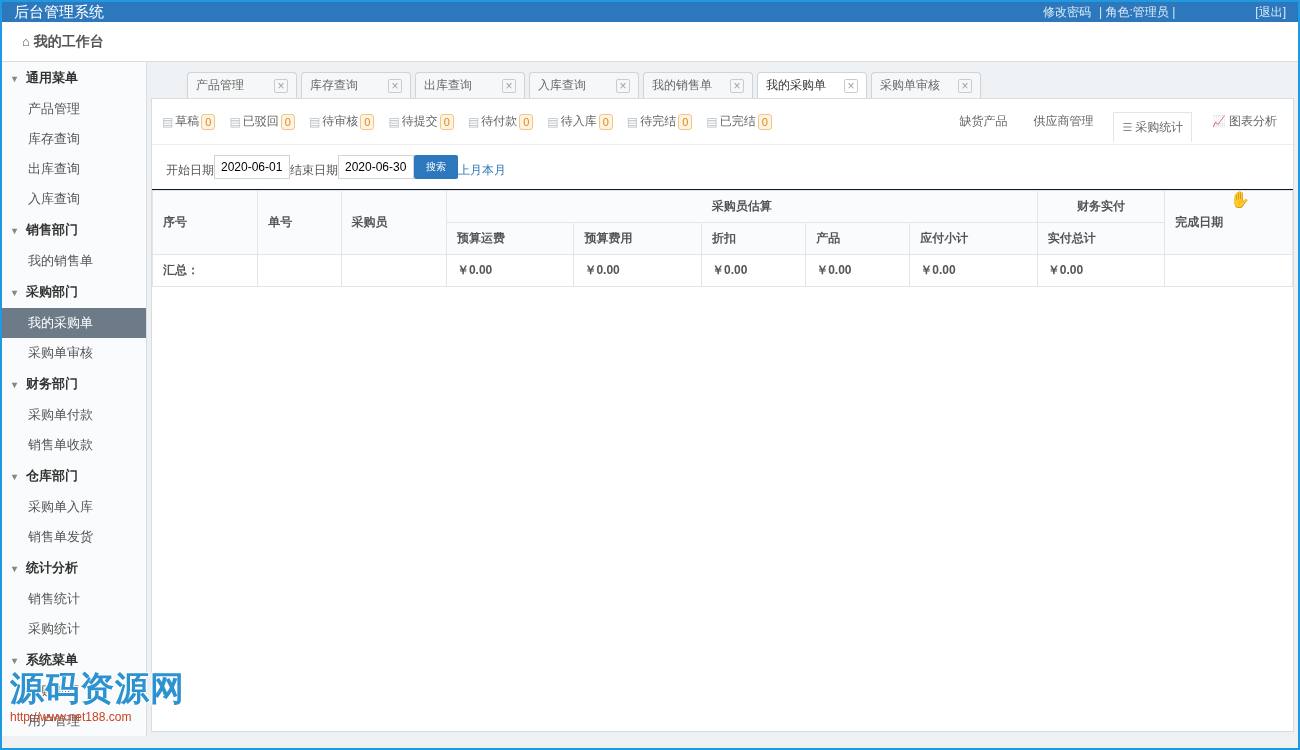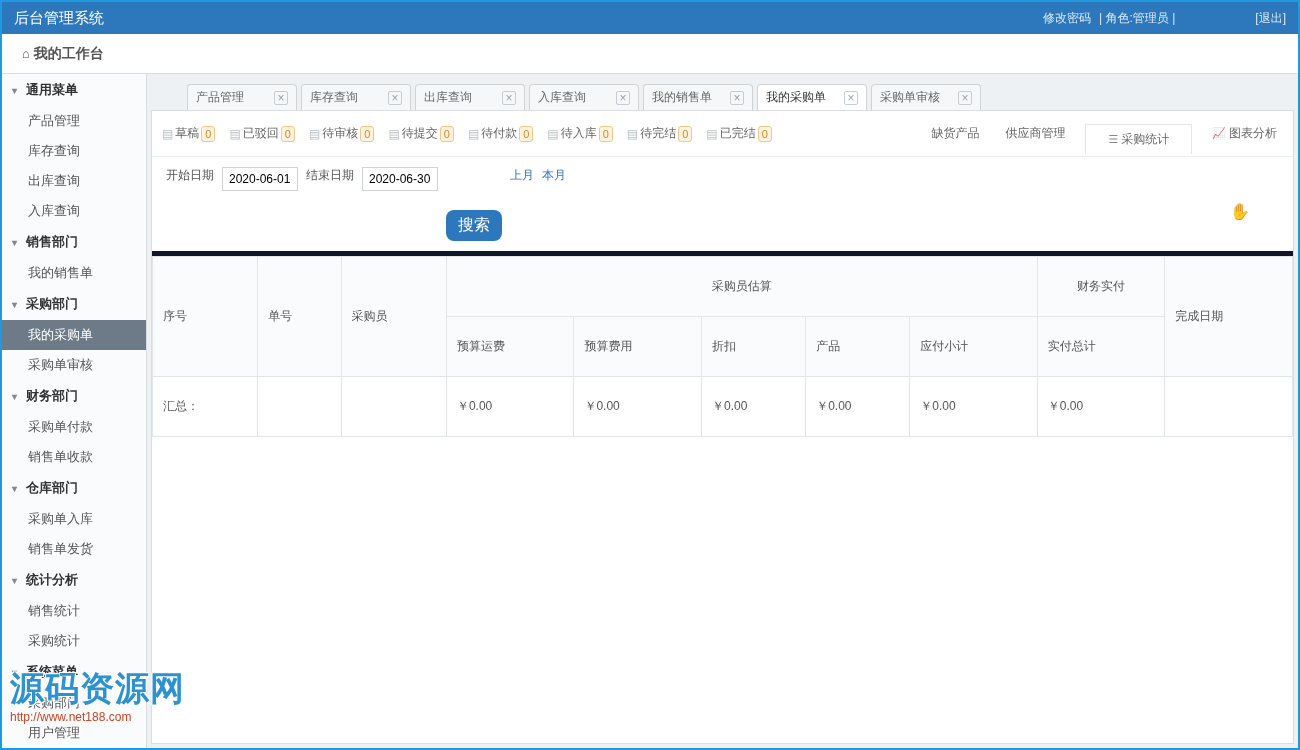--- a/index.html
+++ b/index.html
@@ -1,17 +1,17 @@
 <!DOCTYPE html>
 <html><head>
 <meta charset="utf-8">
 <style>
 * { margin: 0; padding: 0; box-sizing: border-box; font-family: "Microsoft YaHei", Arial, sans-serif; }
 body { background: #eef1f3; font-size: 13px; color: #444; border: 2px solid #1f9ae0; width: 1300px; height: 750px; overflow: hidden; position: relative; }
-.topbar { background: #2d78bd; color: #fff; height: 32px; display: flex; align-items: center; padding: 0 12px; font-size: 15px; }
+.topbar { background: #2d78bd; color: #fff; height: 20px; display: flex; align-items: center; padding: 0 12px; font-size: 15px; }
 .topbar .title { flex: none; }
 .topbar .spacer { flex: 1; }
 .topbar .link { color: #dbe9f5; font-size: 12px; margin-left: 8px; cursor: pointer; }
 .tabs-top { background: #fff; height: 40px; display: flex; align-items: center; border-bottom: 1px solid #d9dde0; padding-left: 8px; }
 .tabs-top .tab { padding: 6px 12px; font-size: 14px; color: #555; cursor: pointer; display:flex; align-items:center; }
 .tabs-top .tab.active { font-weight: bold; }
 .tabs-top .home-icon { margin-right: 4px; font-size: 13px; }
 .layout { display: flex; height: calc(100% - 72px); }
 .sidebar { width: 145px; background: #fafbfc; border-right: 1px solid #d9dde0; overflow-y: auto; font-size: 13px; }
 .sidebar .group-hdr { padding: 7px 10px; color: #333; font-weight: bold; display:flex; align-items:center; cursor:pointer; }
@@ -23,29 +23,29 @@
 .pagetabs .ptab { background: #f6f7f8; border: 1px solid #d0d4d7; border-bottom: none; border-radius: 4px 4px 0 0; padding: 4px 8px; font-size: 12px; color: #666; display:flex; align-items:center; gap:12px; cursor:pointer; min-width: 110px; justify-content: space-between;}
 .pagetabs .ptab.active { background: #fff; color: #333; }
 .pagetabs .ptab .close { color:#9aa3ab; font-size:12px; border:1px solid #c5ccd2; width:14px; height:14px; display:inline-flex; align-items:center; justify-content:center; border-radius:2px; line-height:1; }
 .panel { background: #fff; margin: 0 4px 4px 4px; border: 1px solid #d9dde0; flex:1; display:flex; flex-direction:column; padding:0; }
 .statusbar { display:flex; align-items:center; padding:10px 10px; gap:14px; border-bottom:1px solid #eceef0; font-size:12px; flex-wrap:wrap;}
 .statusbar .sitem { display:flex; align-items:center; gap:2px; color:#666; cursor:pointer;}
 .statusbar .sicon { color:#b8c0c6; font-size:12px;}
 .statusbar .badge { background:#fff3e0; border:1px solid #f0c78a; color:#d68b1f; border-radius:3px; padding:0 3px; font-size:11px; line-height:14px; min-width:14px; text-align:center;}
 .statusbar .grow { flex:1; }
 .statusbar .rlink { color:#666; cursor:pointer; padding:4px 6px;text-align:center;}
-.statusbar .rlink.active { background:#fff; border:1px solid #e3e6e8; border-bottom:none; margin-bottom:-11px; padding:6px 22px;}
+.statusbar .rlink.active { background:#fff; border:1px solid #e3e6e8; border-bottom:none; margin-bottom:-11px; padding:6px 8px;}
 .statusbar .ricon { margin-right:3px; font-size:11px; color:#888;}
-.searchbar { display:flex; align-items:flex-start; gap:8px; padding:10px 14px; font-size:12px; color:#555; border-bottom:5px solid #0f172a;}
+.searchbar { display:flex; align-items:flex-end; gap:0; padding:10px 14px; font-size:12px; color:#555; border-bottom:1px solid #0f172a;}
 .searchbar input { border:1px solid #d0d4d7; padding:4px 6px; font-size:12px; width:76px;}
-.searchbar .btn { background:#2d78bd; color:#fff; border:none; padding:5px 12px; font-size:16px; cursor:pointer; border-radius:8px;margin-top:43px;}
+.searchbar .btn { background:#2d78bd; color:#fff; border:none; padding:5px 12px; font-size:10px; cursor:pointer; border-radius:2px;}
 .searchbar .qlink { color:#2d78bd; cursor:pointer;}
 .tablewrap { padding:0 0; }
 table { border-collapse: collapse; width:100%; font-size:12px; color:#555;}
-th, td { border:1px solid #e3e6e8; padding:21px 10px; text-align:left; font-weight:normal;}
+th, td { border:1px solid #e3e6e8; padding:7px 10px; text-align:left; font-weight:bold;}
 th { background:#fafbfc; color:#555;}
 .thcenter { text-align:center;}
 .watermark { position:absolute; bottom:24px; left:8px; z-index:50; pointer-events:none; }
 .watermark .big { font-size:34px; font-weight:bold; color:#2d92d0; text-shadow:1px 1px 0 #fff, -1px -1px 0 #fff, 1px -1px 0 #fff, -1px 1px 0 #fff; letter-spacing:1px;}
 .watermark .url { font-size:12px; color:#c42; margin-top:-2px; }
 .cursor-icon { position:absolute; right:48px; top:128px; font-size:16px; color:#333; pointer-events:none;}
 .collapse-handle { position:absolute; left:145px; top:50%; width:6px; height:40px; background:#dfe4e8; border:1px solid #c9cfd4; cursor:pointer;}
 </style>
 </head>
 <body>

